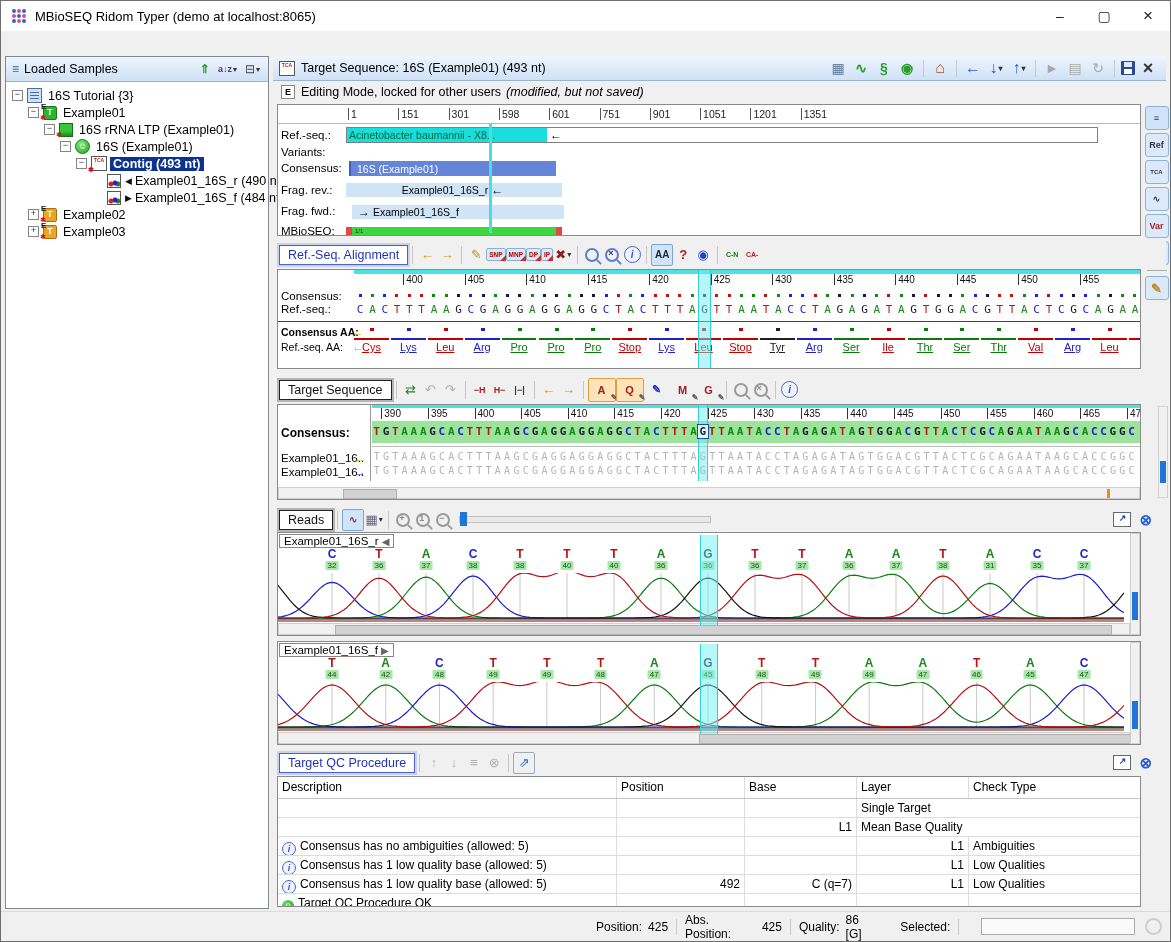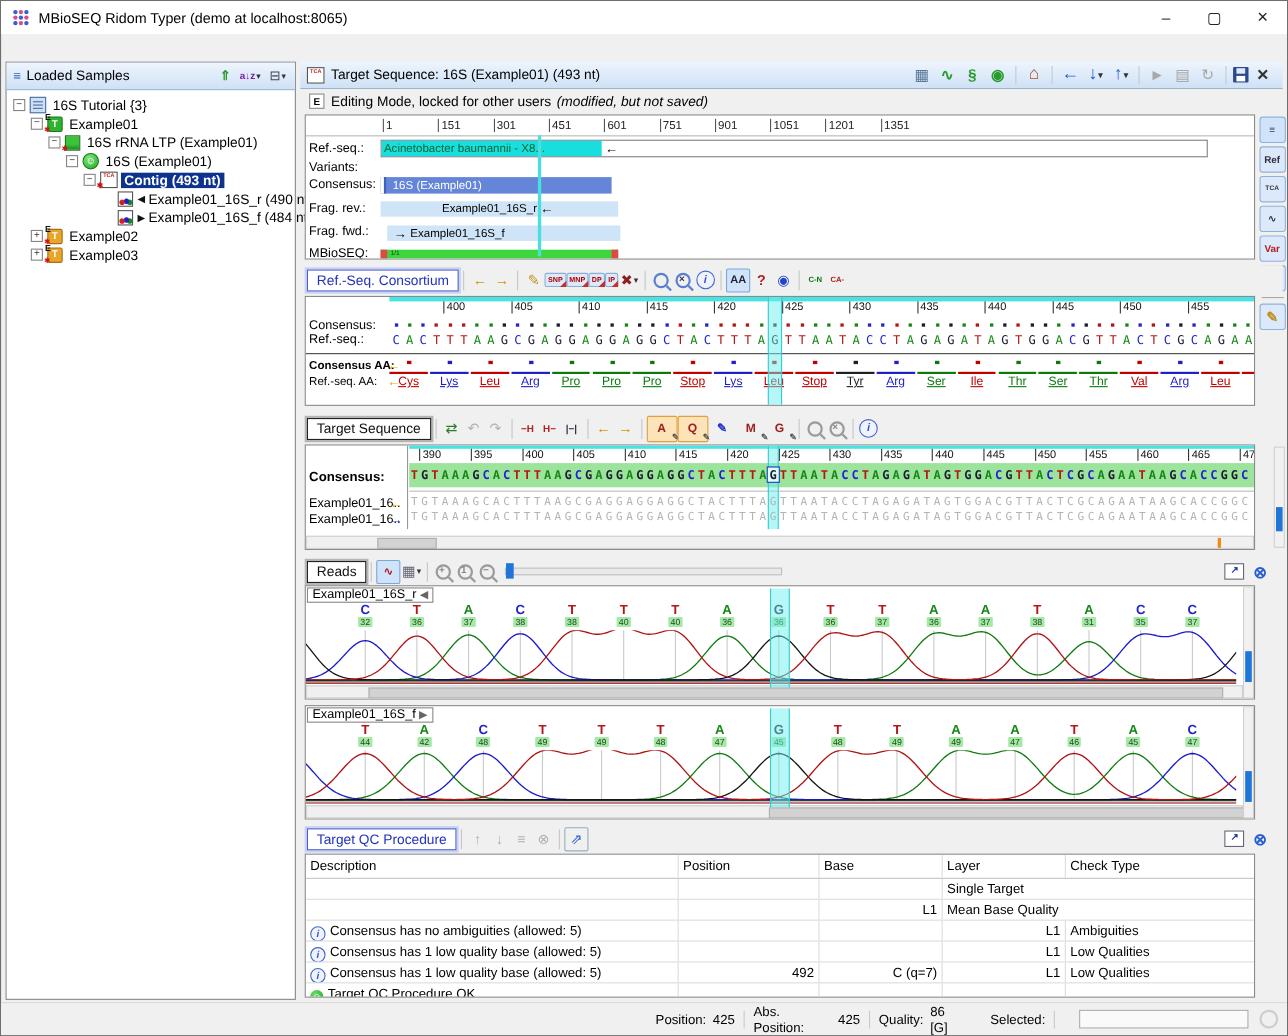--- a/index.html
+++ b/index.html
@@ -299,21 +299,21 @@
     <span class="ebadge">E</span>
     <span>Editing Mode, locked for other users</span>
     <span class="note">(modified, but not saved)</span>
   </div>
 
   <div class="wbox" id="ov-box">
     <div id="ov-ruler">
         <span class="ovtick" style="left: 70px;">1</span>
         <span class="ovtick" style="left: 120.3px;">151</span>
         <span class="ovtick" style="left: 170.6px;">301</span>
-        <span class="ovtick" style="left: 220.9px;">451</span>
+        <span class="ovtick" style="left: 220.9px;">598</span>
         <span class="ovtick" style="left: 271.2px;">601</span>
         <span class="ovtick" style="left: 321.5px;">751</span>
         <span class="ovtick" style="left: 371.8px;">901</span>
         <span class="ovtick" style="left: 422.1px;">1051</span>
         <span class="ovtick" style="left: 472.4px;">1201</span>
         <span class="ovtick" style="left: 522.7px;">1351</span>
       </div>
     <span class="ovlabel" style="top:24px;">Ref.-seq.:</span>
     <span class="ovlabel" style="top:41px;">Variants:</span>
     <span class="ovlabel" style="top:57px;">Consensus:</span>
@@ -341,21 +341,21 @@
       <span class="sbtn">Ref</span>
       <span class="sbtn" style="font-size: 6px;">TCA</span>
       <span class="sbtn">∿</span>
       <span class="sbtn red">Var</span>
       <span class="sbtn">▤</span>
       <div class="strip-sep"></div>
       <span class="sbtn pen">✎</span>
     </div>
 
   <div class="toolbar" style="top:240px;">
-    <span class="sec-label">Ref.-Seq. Consortium</span>
+    <span class="sec-label">Ref.-Seq. Alignment</span>
     <span class="tsep"></span>
     <span class="tbtn orangearrow">←</span>
     <span class="tbtn orangearrow">→</span>
     <span class="tsep"></span>
     <span class="tbtn" style="color:#c09020;">✎</span>
     <span class="varbtn">SNP</span>
     <span class="varbtn">MNP</span>
     <span class="varbtn">DP</span>
     <span class="varbtn">IP</span>
     <span class="tbtn" style="color:#8a2020;">

